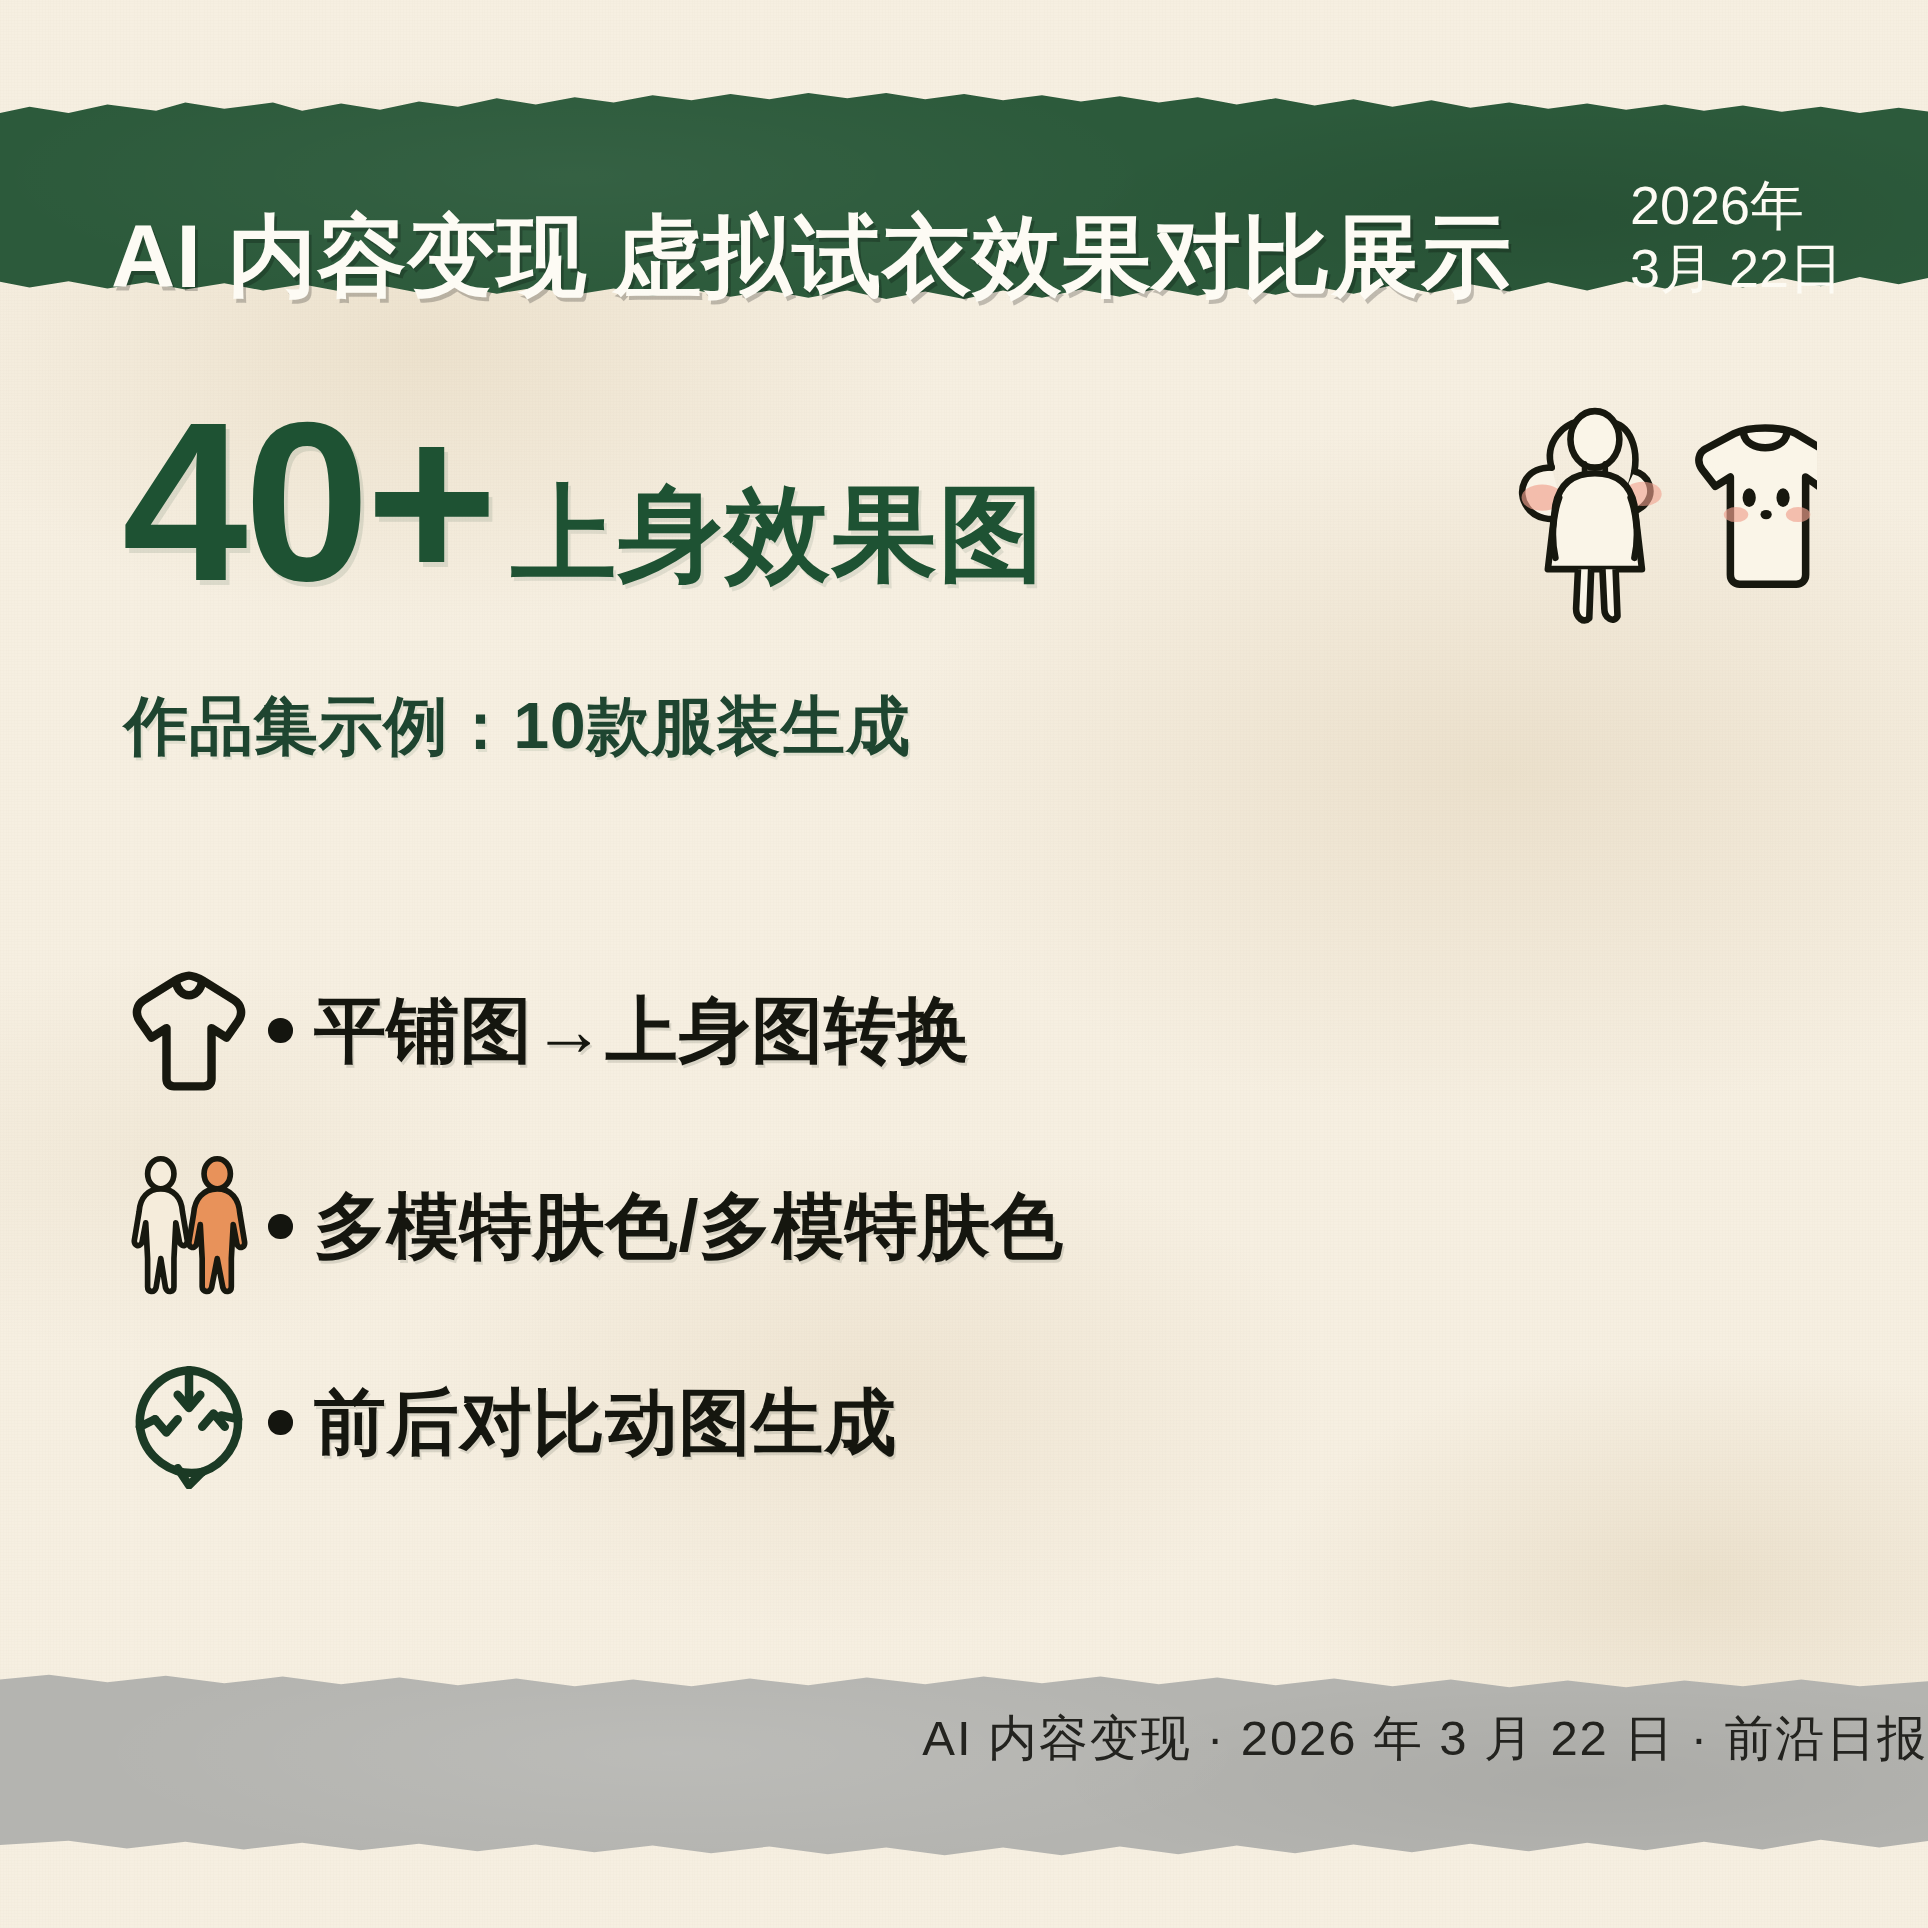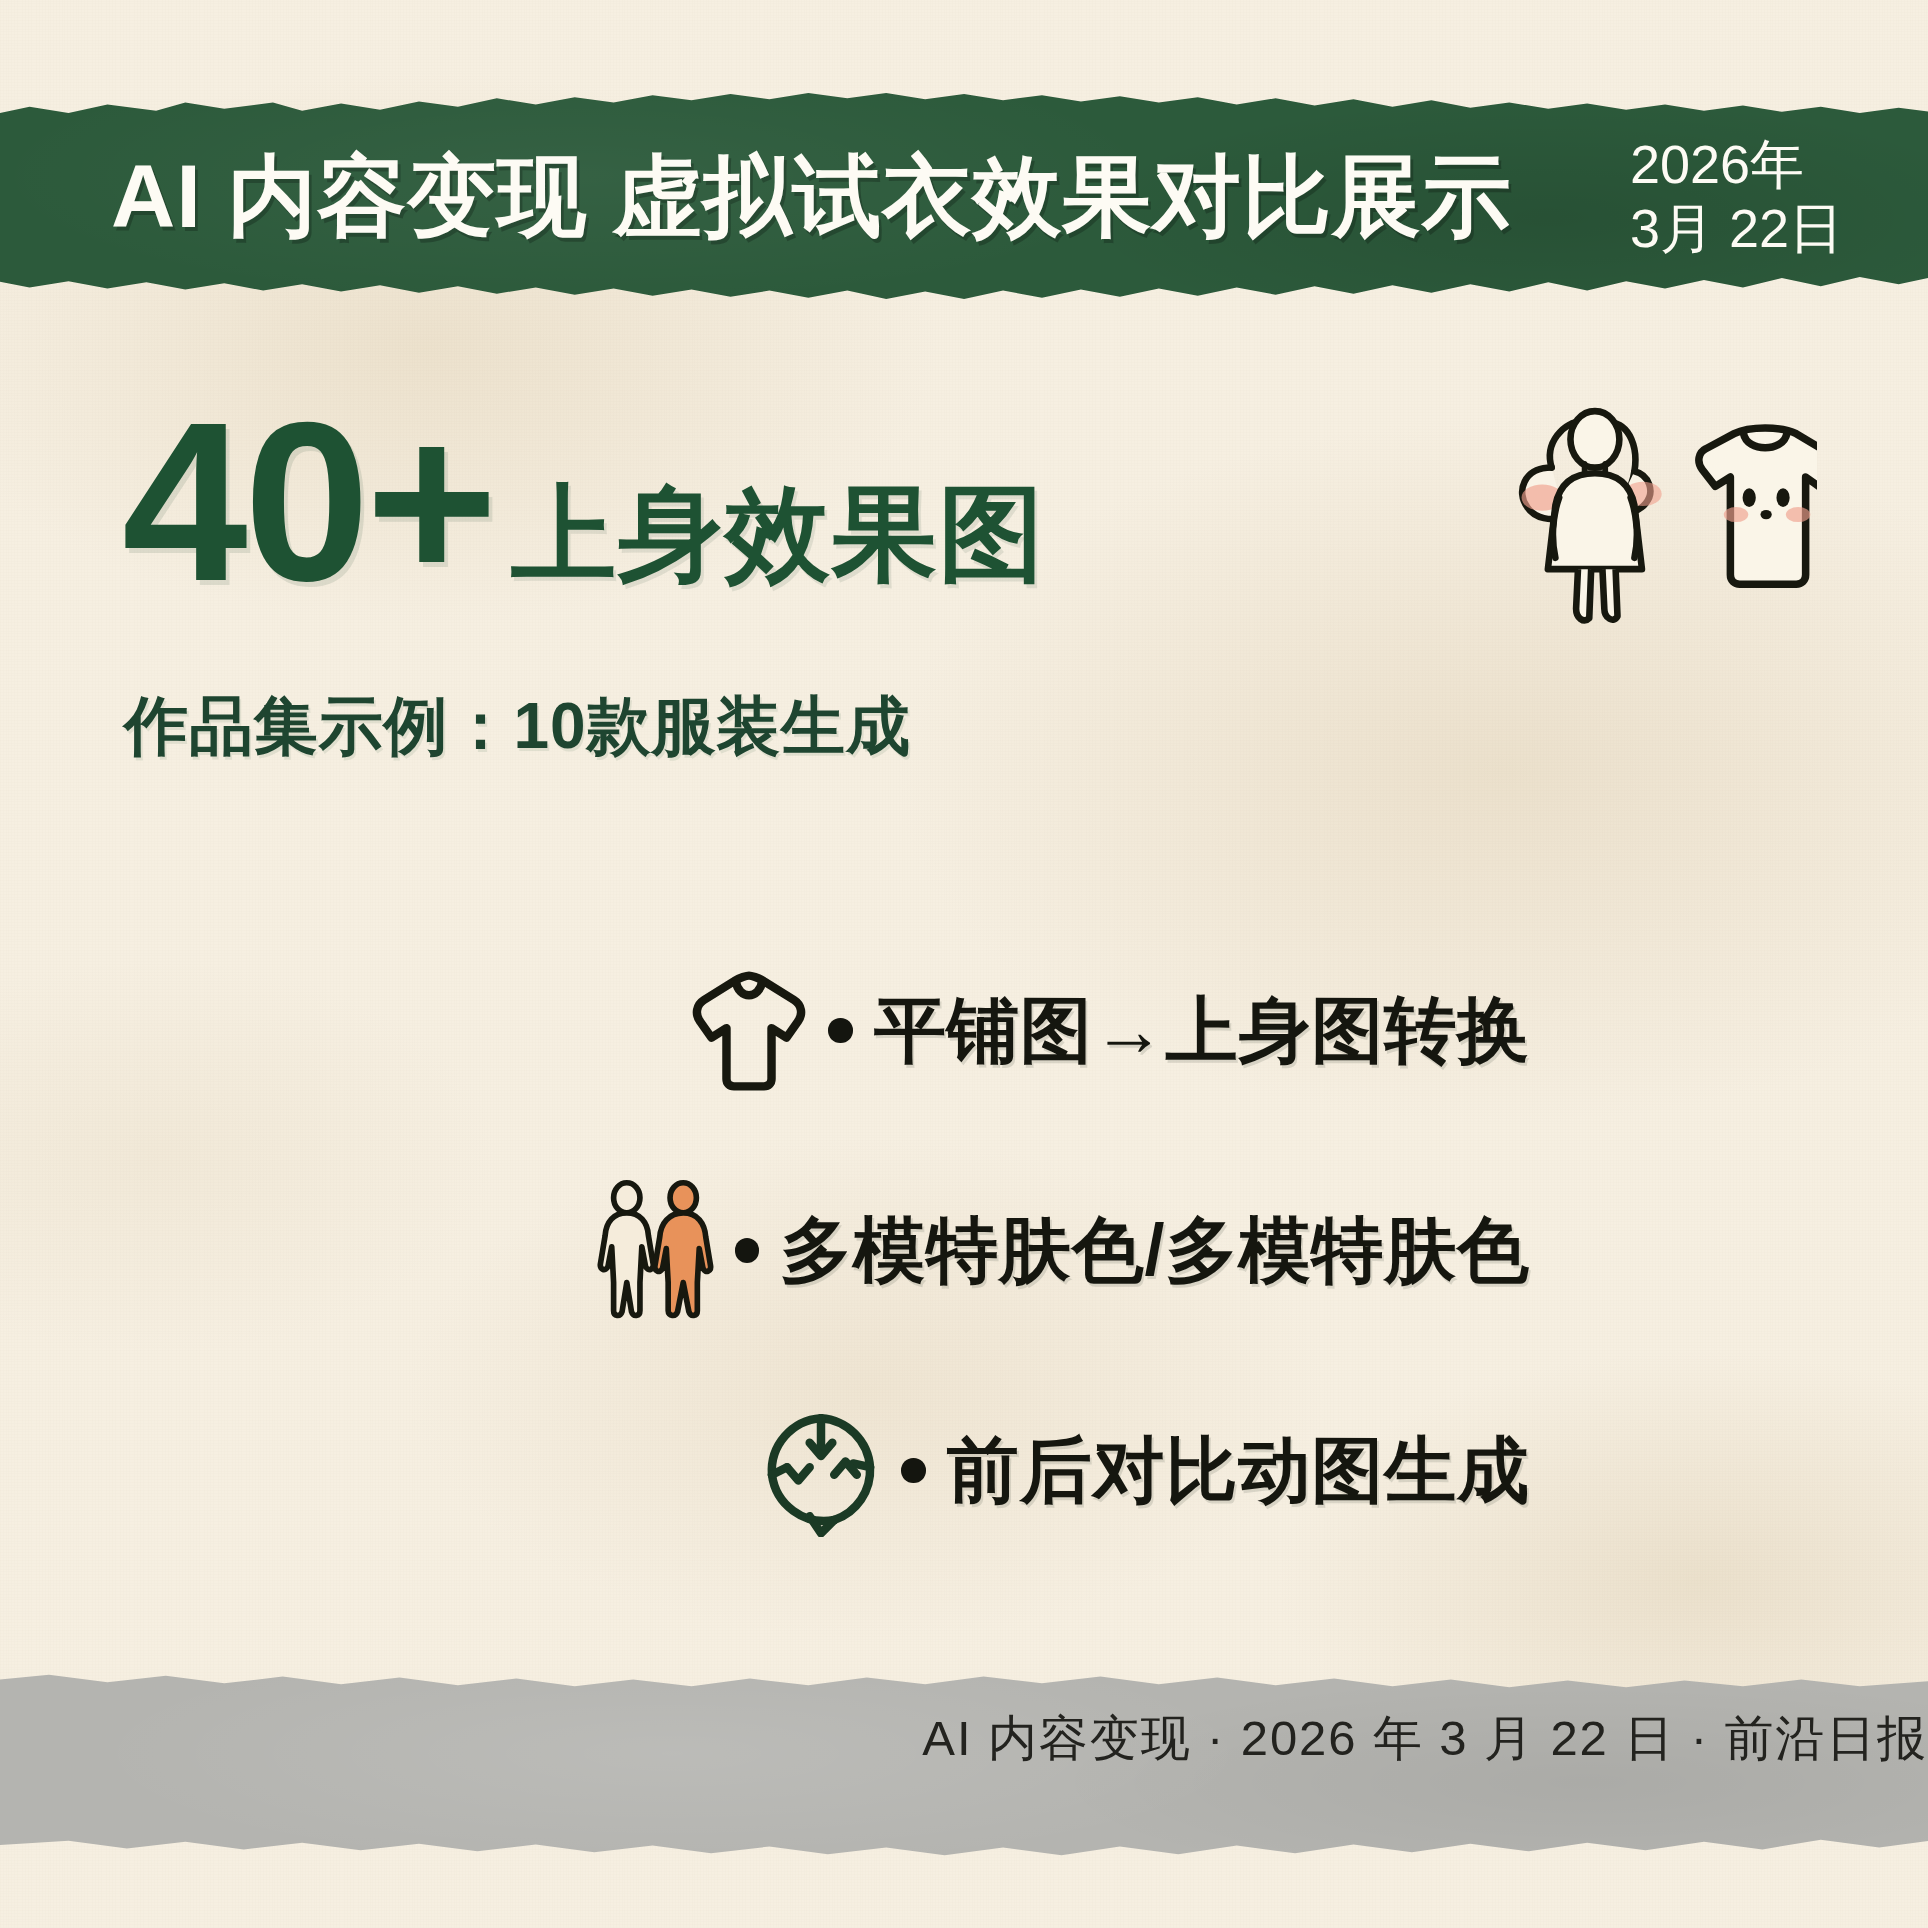--- a/index.html
+++ b/index.html
@@ -84,21 +84,21 @@
     );
   }
 
   .header-inner {
     position: absolute;
     left: 0;
     top: 92px;
     width: 1928px;
     height: 209px;
     display: flex;
-    align-items: center;
+    align-items: flex-end;
     padding: 0 85px 0 111px;
     box-sizing: border-box;
     gap: 18px;
   }
 
   .header-title {
     color: #fdfbf4;
     font-size: 89px;
     font-weight: bold;
     letter-spacing: 0.9px;
@@ -169,22 +169,21 @@
   }
 
   
   .bullets {
     position: absolute;
     left: 118px;
     top: 960px;
     width: 1412px;
     display: flex;
     flex-direction: column;
-    gap: 79px;
-    align-items: flex-end;
+    gap: 55px;
   }
 
   .bullet {
     display: flex;
     align-items: center;
     gap: 0px;
   }
 
   .bullet-icon {
     flex: 0 0 auto;

